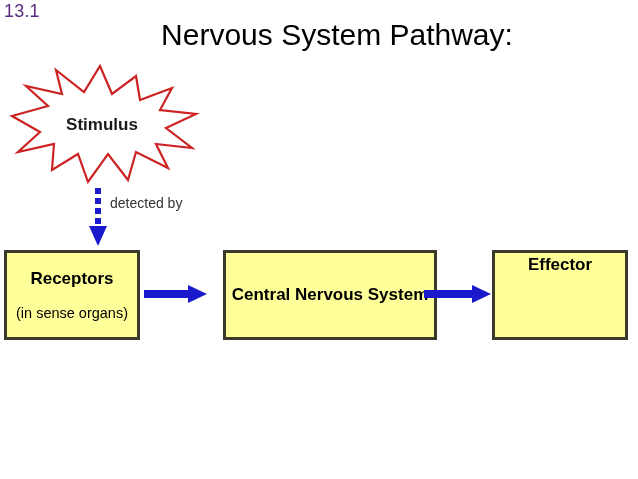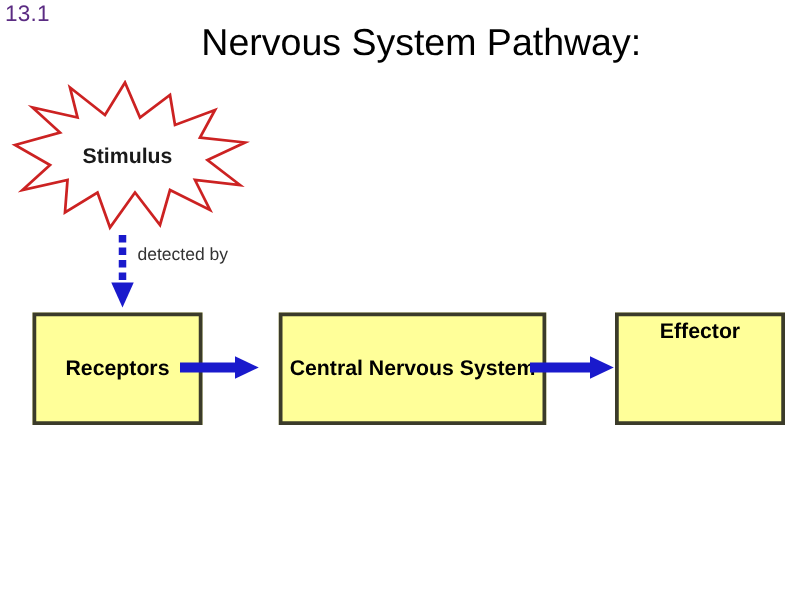--- a/index.html
+++ b/index.html
@@ -116,21 +116,21 @@
     line-height: 1.12;
   }
   .flow-box .box-sub {
     font-size: 14.5px;
     font-weight: 400;
     color: #000000;
     line-height: 1.15;
     margin-top: 1px;
   }
 
-  #box-receptors { left: 26px;  width: 136px; gap: 16px; }
+  #box-receptors { left: 4px;  width: 136px; gap: 16px; }
   #box-cns       { left: 223px; width: 214px; }
   #box-effector  { left: 492px; width: 136px; justify-content: space-between; }
 
   
   .h-arrow {
     position: absolute;
     top: 284px;
     height: 20px;
   }
   #arrow-receptors-cns { left: 144px; width: 64px; }
@@ -157,20 +157,21 @@
     <rect x="7" y="12" width="6" height="6" fill="#1A1ACC"></rect>
     <rect x="7" y="22" width="6" height="6" fill="#1A1ACC"></rect>
     <rect x="7" y="32" width="6" height="6" fill="#1A1ACC"></rect>
     <polygon points="1,40 19,40 10,60" fill="#1A1ACC"></polygon>
   </svg>
 
   <div id="detected-label">detected by</div>
 
   <div id="box-receptors" class="flow-box">
     <div class="box-title">Receptors</div>
+    <div class="box-sub">(in sense organs)</div>
   </div>
 
   <svg id="arrow-receptors-cns" class="h-arrow" viewBox="0 0 64 20" width="64" height="20">
     <rect x="0" y="6" width="46" height="8" fill="#1A1ACC"></rect>
     <polygon points="44,1 44,19 63,10" fill="#1A1ACC"></polygon>
   </svg>
 
   <div id="box-cns" class="flow-box">
     <div class="box-title">Central Nervous System</div>
   </div>

